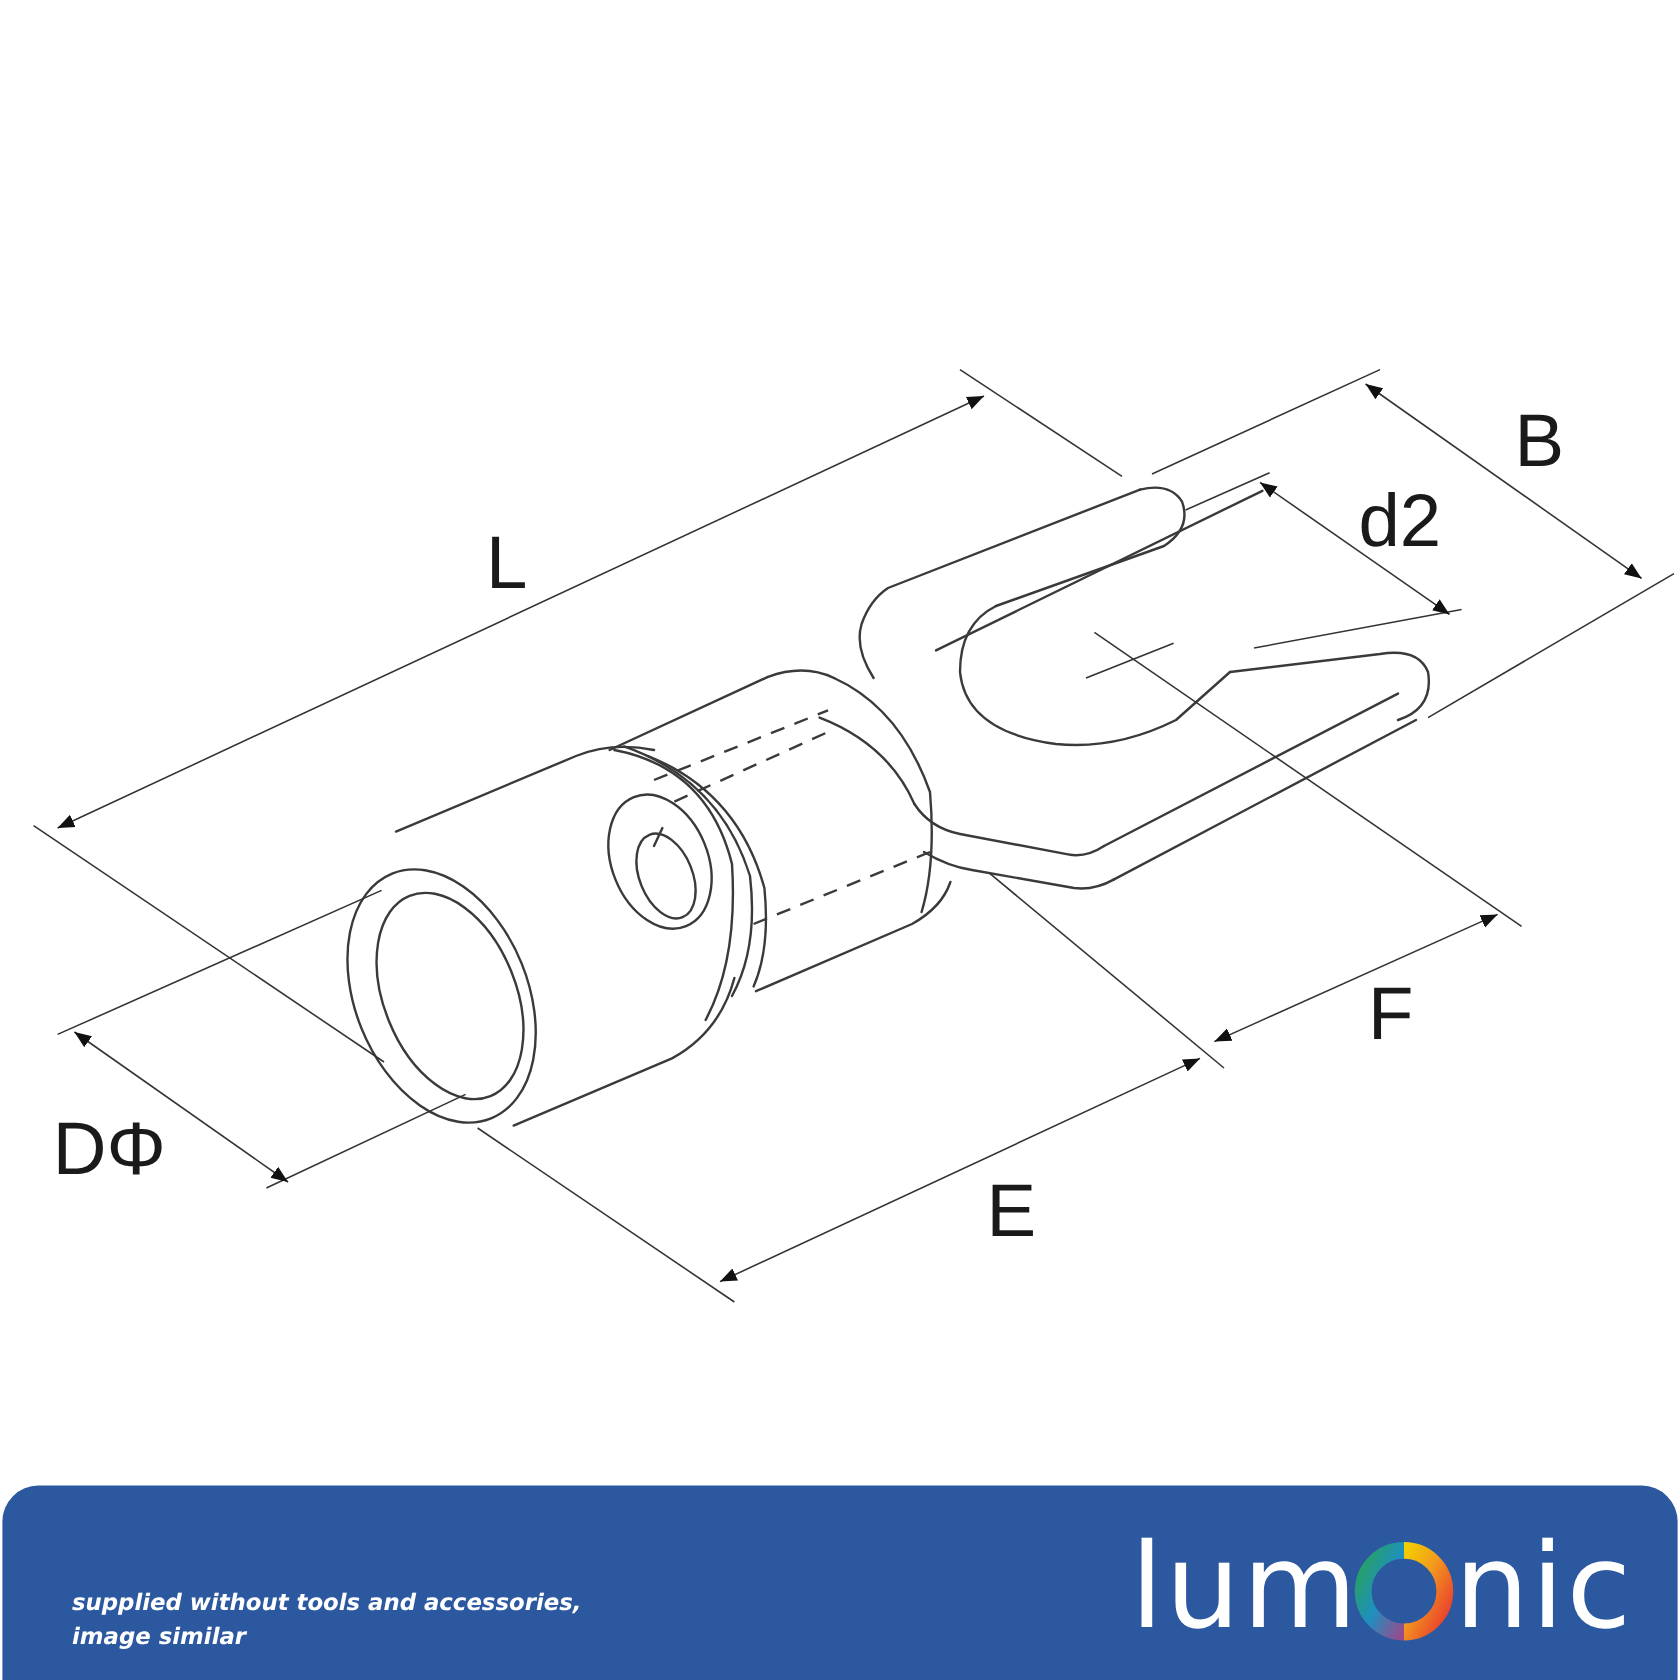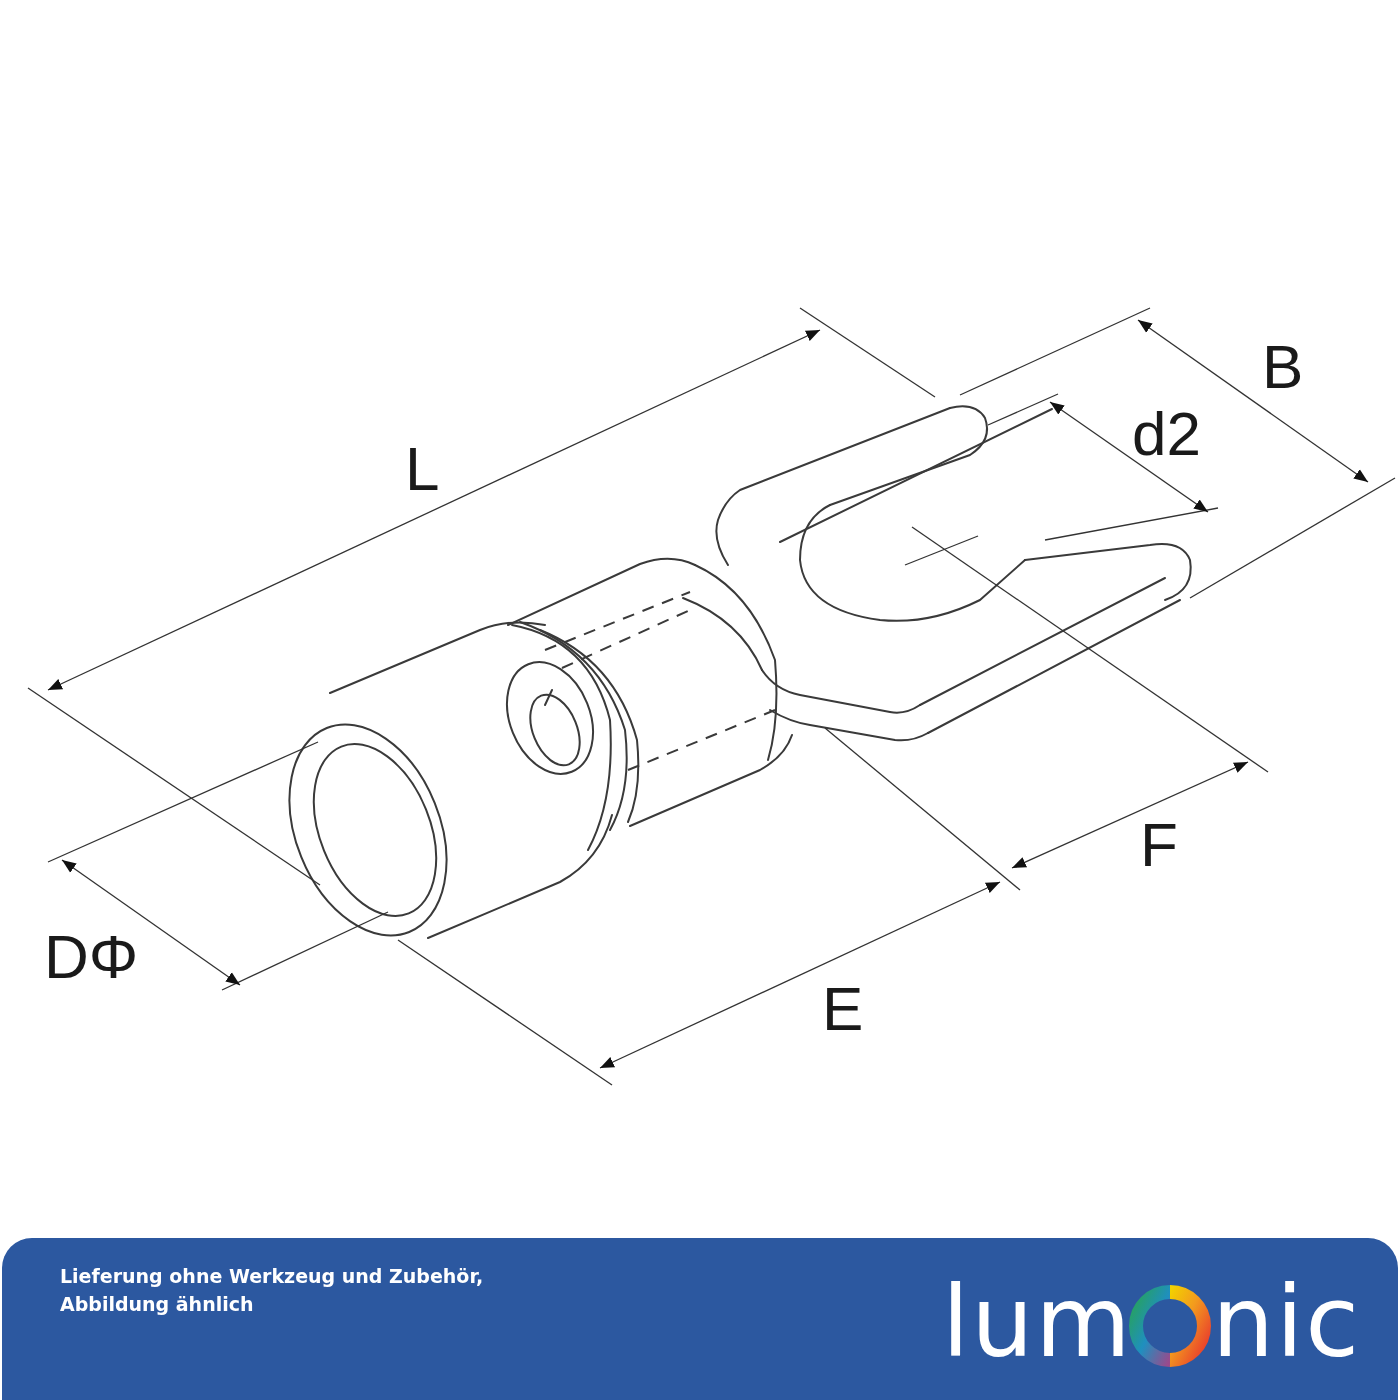--- a/index.html
+++ b/index.html
@@ -113,23 +113,23 @@
     <text class="dimlabel" x="822" y="1030">E</text>
   </g>
 
   <g>
     <path class="dim" d="M1012,868 L1248,762" marker-start="url(#arr)" marker-end="url(#arr)"></path>
     <text class="dimlabel" x="1140" y="866">F</text>
   </g>
 </svg>
 
 <div id="banner">
-  <div class="note" id="note-de">
-    <span>Lieferung ohne Werkzeug und Zubehör,</span>
-    <span>Abbildung ähnlich</span>
+  <div class="note" id="note-en">
+    <span>supplied without tools and accessories,</span>
+    <span>image similar</span>
   </div>
 
   <svg id="logo" viewBox="0 0 420 100" xmlns="http://www.w3.org/2000/svg">
     <defs>
       <linearGradient id="ringA" x1="0" y1="0" x2="1" y2="1">
         <stop offset="0" stop-color="#f2d000"></stop>
         <stop offset="0.45" stop-color="#f39a1e"></stop>
         <stop offset="1" stop-color="#e8362e"></stop>
       </linearGradient>
       <linearGradient id="ringB" x1="1" y1="1" x2="0" y2="0">

